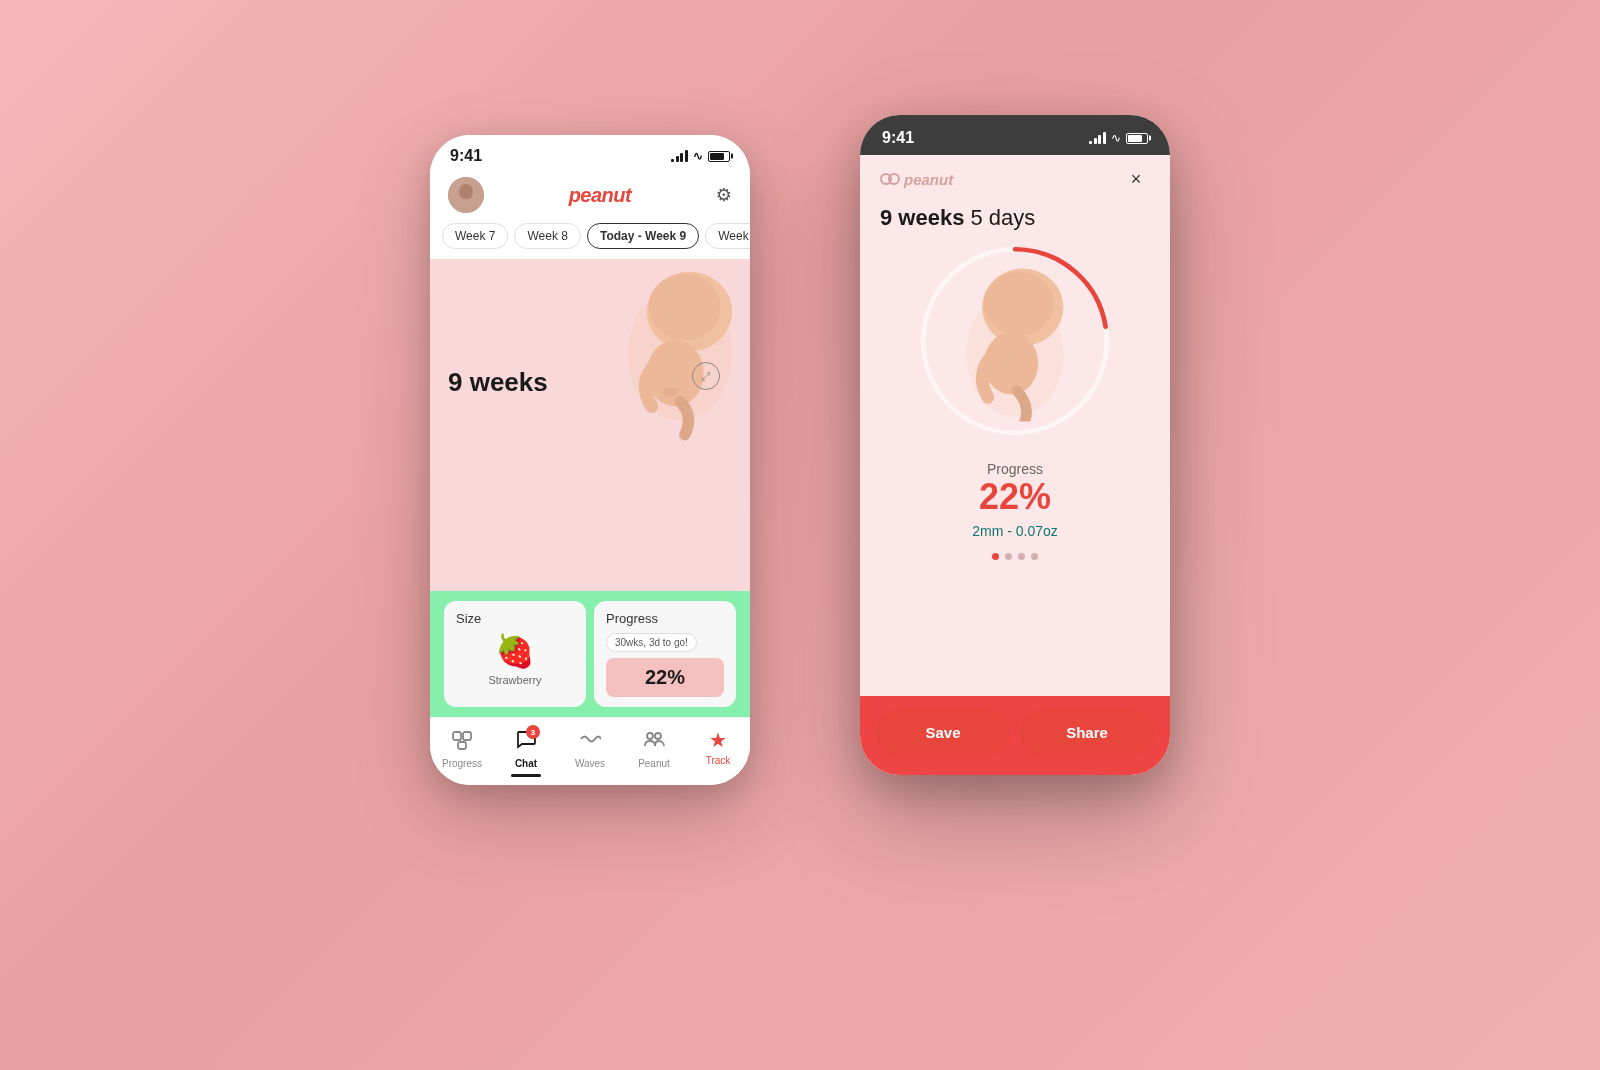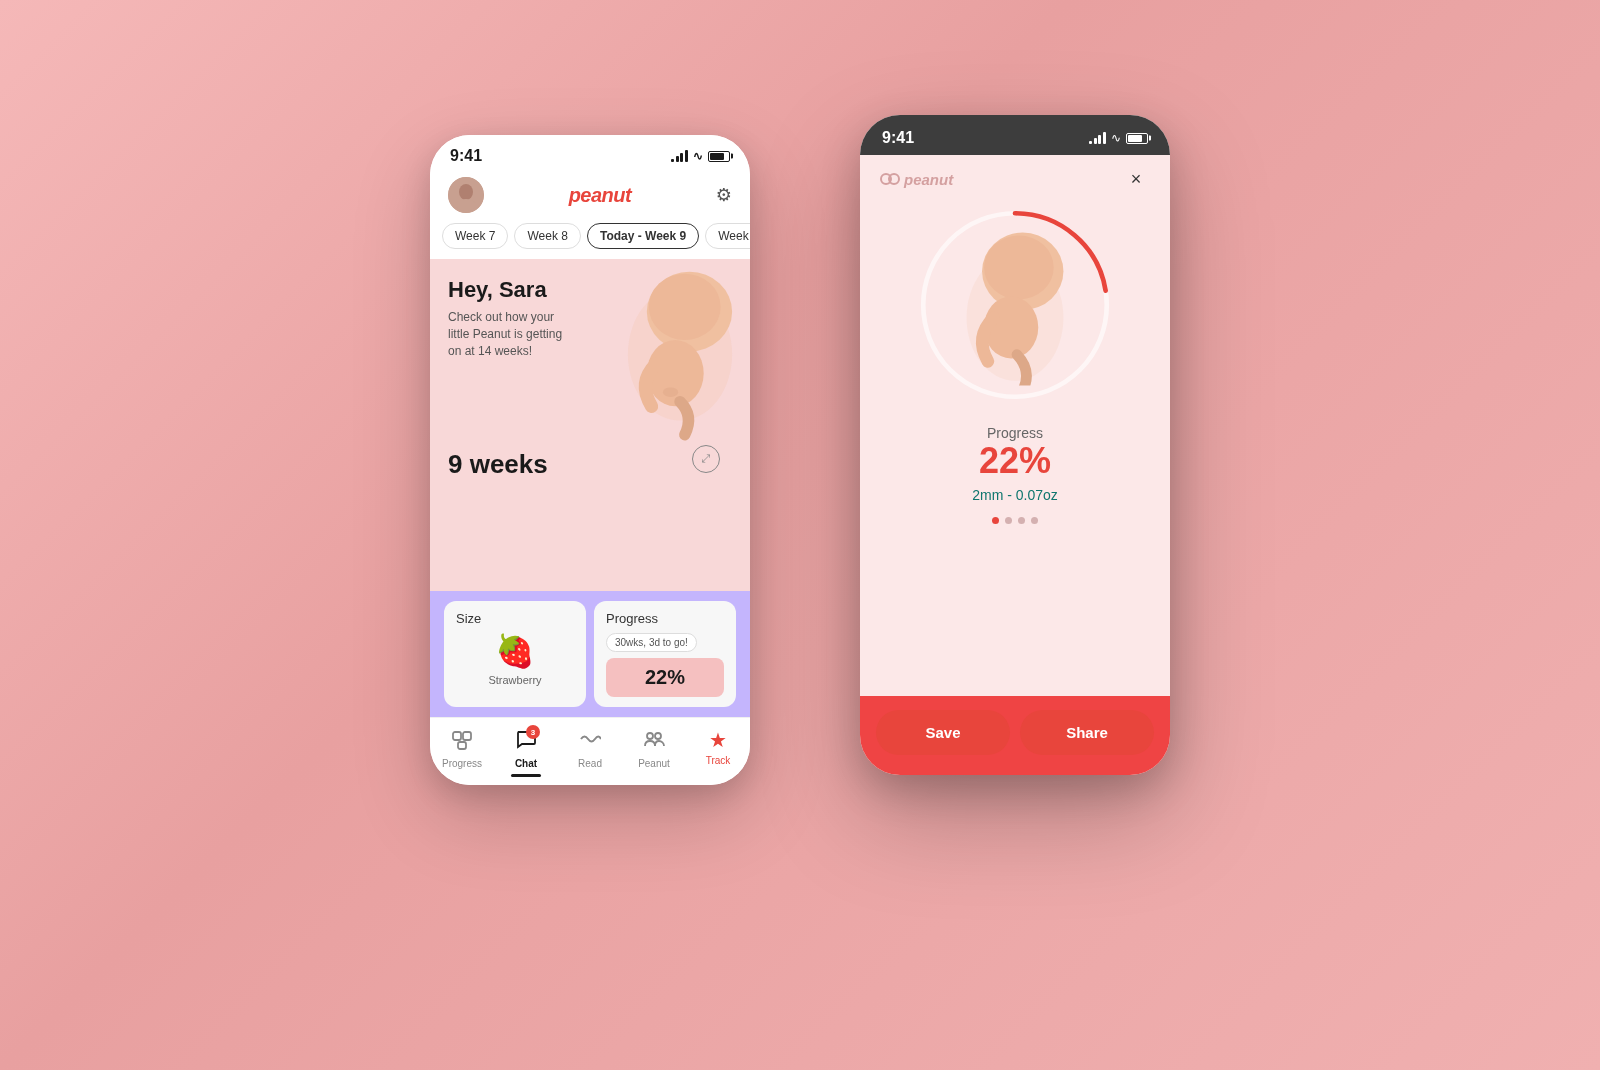--- a/index.html
+++ b/index.html
@@ -224,21 +224,21 @@
       justify-content: center;
       font-size: 11px;
       color: #888;
     }
 
     
     .cards-section {
       display: flex;
       gap: 8px;
       padding: 10px 14px;
-      background: #c4b5fd;
+      background: #86efac;
     }
 
     .card {
       flex: 1;
       background: #f7f7f7;
       border-radius: 12px;
       padding: 10px 12px;
     }
 
     .card-title {
@@ -549,24 +549,20 @@
     </div>
 
     <div class="week-tabs" style="background:#fff;">
       <div class="week-tab"><span>Week 7</span></div>
       <div class="week-tab"><span>Week 8</span></div>
       <div class="week-tab active"><span>Today - Week 9</span></div>
       <div class="week-tab"><span>Week 10</span></div>
     </div>
 
     <div class="hero-section">
-      <div class="hero-text">
-        <h2>Hey, Sara</h2>
-        <p>Check out how your little Peanut is getting on at 14 weeks!</p>
-      </div>
 
       <div class="fetus-image-left">
         <svg viewBox="0 0 160 190" class="fetus-svg">
 
           <ellipse cx="80" cy="90" rx="55" ry="70" fill="#f5c8b0" opacity="0.3"></ellipse>
 
           <ellipse cx="90" cy="45" rx="45" ry="42" fill="#f0c0a0"></ellipse>
 
           <ellipse cx="85" cy="40" rx="38" ry="35" fill="#edb898"></ellipse>
 
@@ -622,21 +618,21 @@
         </div>
         <span class="nav-label active">Chat</span>
         <div class="nav-indicator"></div>
       </div>
       <div class="nav-item">
         <div class="nav-icon">
           <svg width="22" height="22" viewBox="0 0 22 22" fill="none">
             <path d="M2 11 Q5.5 6 9 11 Q12.5 16 16 11 Q19.5 6 22 11" stroke="#888" stroke-width="2" fill="none"></path>
           </svg>
         </div>
-        <span class="nav-label">Read</span>
+        <span class="nav-label">Waves</span>
       </div>
       <div class="nav-item">
         <div class="nav-icon">
           <svg width="22" height="22" viewBox="0 0 22 22" fill="none">
             <circle cx="7" cy="8" r="3" stroke="#888" stroke-width="1.8"></circle>
             <circle cx="15" cy="8" r="3" stroke="#888" stroke-width="1.8"></circle>
             <path d="M2 18c0-3 2-5 5-5s5 2 5 5" stroke="#888" stroke-width="1.8" fill="none"></path>
             <path d="M12 18c0-3 1.5-5 4-5s5 2 5 5" stroke="#888" stroke-width="1.8" fill="none"></path>
           </svg>
         </div>
@@ -675,20 +671,23 @@
         <div class="peanut-logo-right">
           <svg width="20" height="12" viewBox="0 0 20 12">
             <ellipse cx="6" cy="6" rx="5" ry="5" fill="none" stroke="#d4a0a0" stroke-width="2"></ellipse>
             <ellipse cx="14" cy="6" rx="5" ry="5" fill="none" stroke="#d4a0a0" stroke-width="2"></ellipse>
           </svg>
           <span style="color:#d4a0a0; font-size:15px; font-weight:700; font-style:italic;">peanut</span>
         </div>
         <div class="close-btn">×</div>
       </div>
 
+      <div class="weeks-title" style="align-self:flex-start; width:100%; margin-bottom:10px;">
+        <strong>9 weeks</strong><span> 5 days</span>
+      </div>
 
       <div class="circular-progress-container">
         <svg class="circular-svg" viewBox="0 0 170 170">
           <circle class="circle-bg" cx="85" cy="85" r="78" stroke-width="4"></circle>
           <circle class="circle-progress" cx="85" cy="85" r="78" stroke-dasharray="490" stroke-dashoffset="383"></circle>
         </svg>
         
         <div class="fetus-center">
           <svg viewBox="0 0 140 160" class="fetus-svg">
             <ellipse cx="70" cy="90" rx="50" ry="65" fill="#f5c8b0" opacity="0.2"></ellipse>

